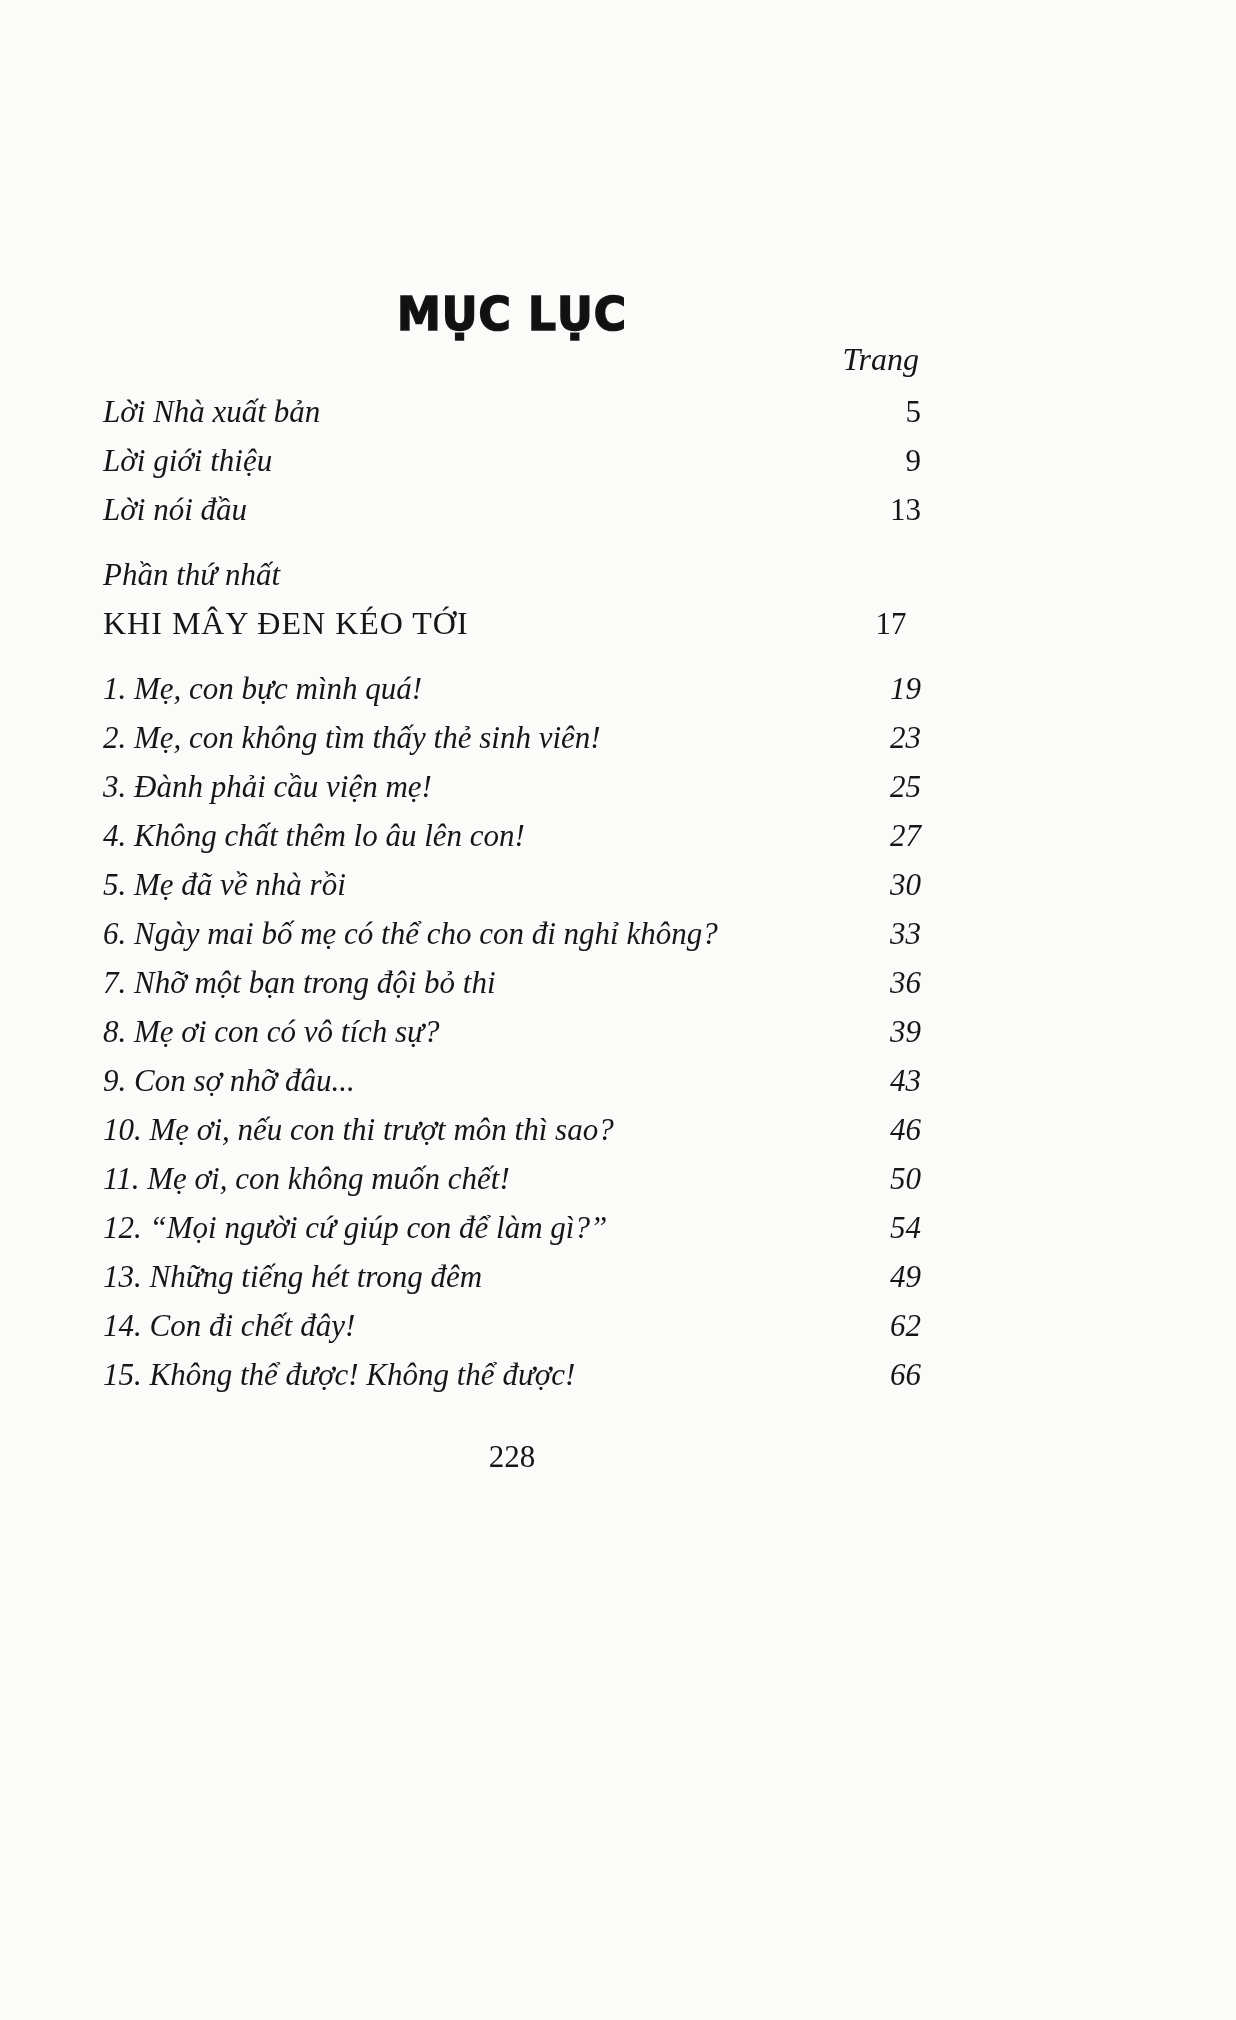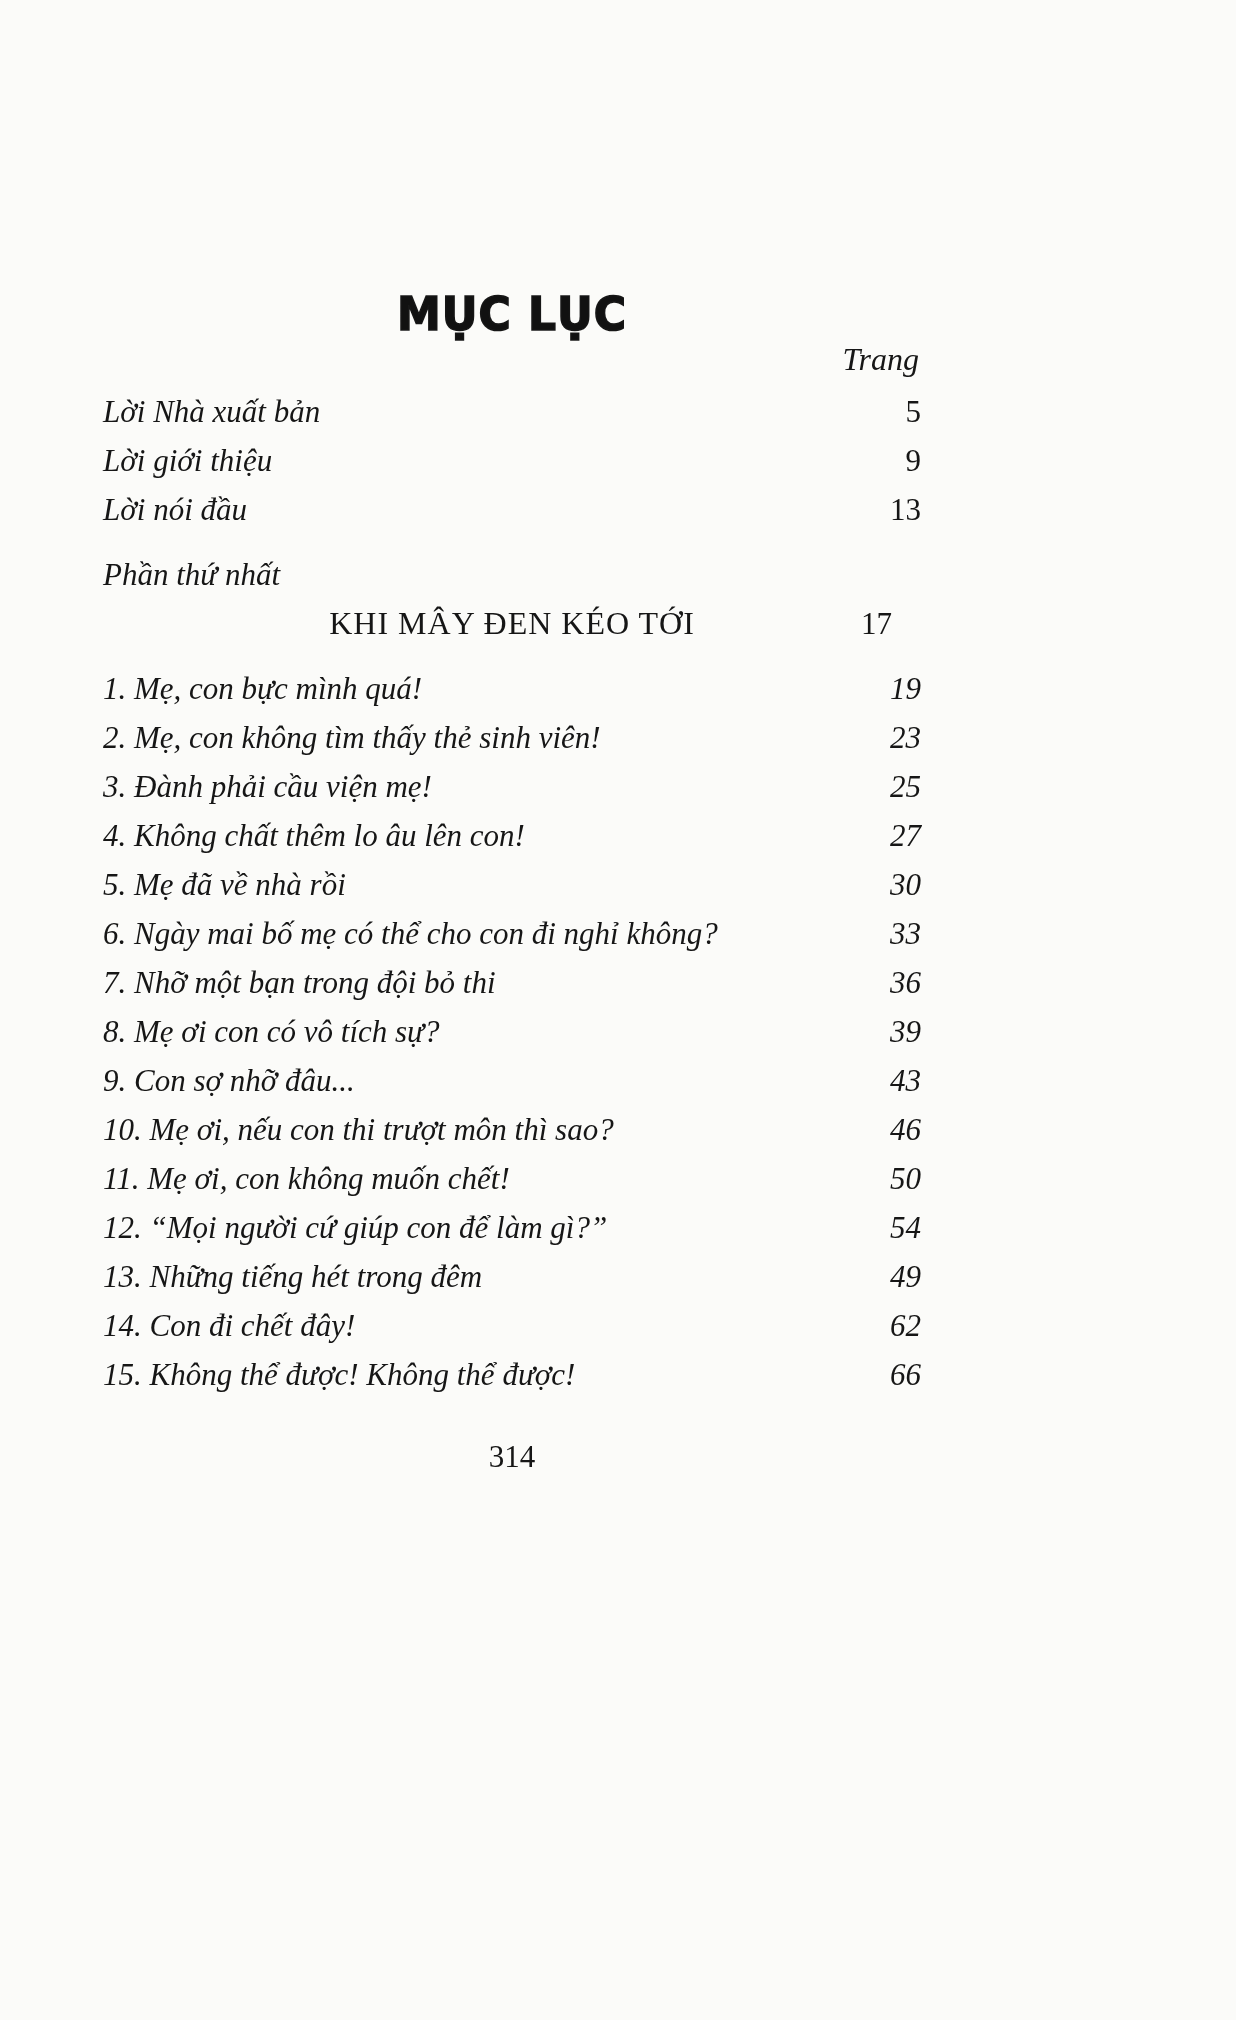--- a/index.html
+++ b/index.html
@@ -74,29 +74,28 @@
     font-size: 31px;
     line-height: 49px;
   }
   .section-row {
     position: relative;
     font-size: 32px;
     line-height: 49px;
   }
   .section-row .section-title {
     display: block;
-    text-align: center;
     letter-spacing: 1px;
   }
   .section-row .pagenum {
     position: absolute;
     right: 0;
     top: 0;
     min-width: 60px;
-    text-align: left;
+    text-align: center;
     font-size: 31px;
   }
   .entries {
     margin-top: 16px;
     font-style: italic;
   }
   .footer-page {
     margin-top: 38px;
     text-align: center;
     font-size: 31px;
@@ -191,16 +190,16 @@
       <div class="row">
         <span class="label">14. Con đi chết đây!</span>
         <span class="pagenum">62</span>
       </div>
       <div class="row">
         <span class="label">15. Không thể được! Không thể được!</span>
         <span class="pagenum">66</span>
       </div>
     </div>
 
-    <div class="footer-page">314</div>
+    <div class="footer-page">228</div>
 
   </div>
 </div>
 
 </body></html>

